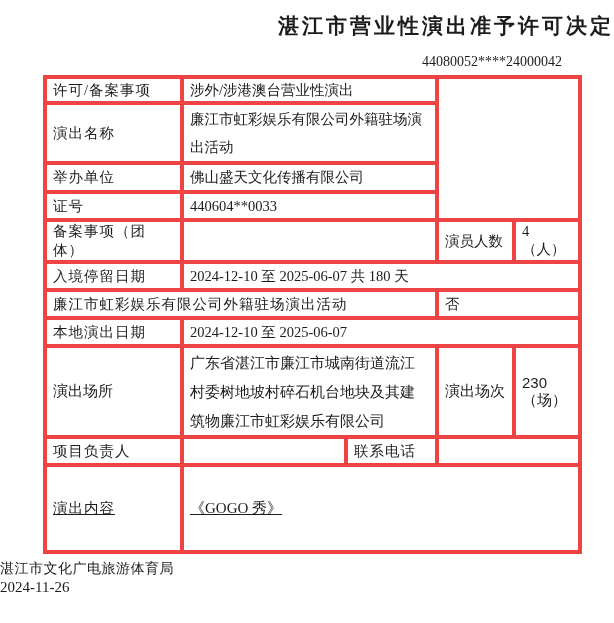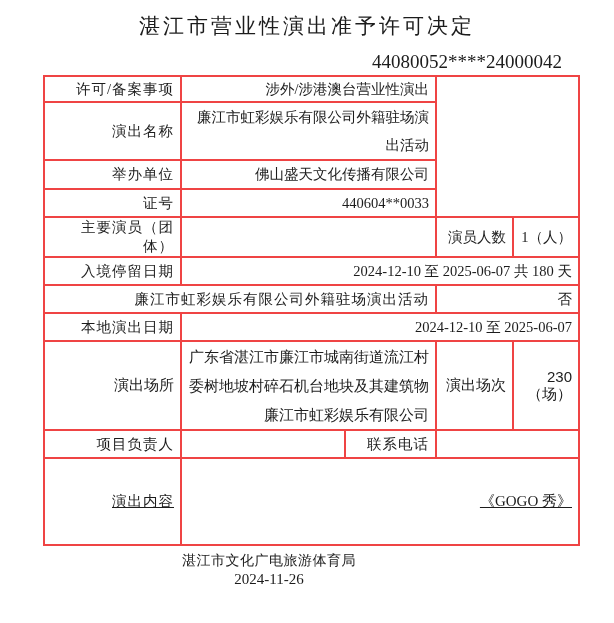--- a/index.html
+++ b/index.html
@@ -8,45 +8,45 @@
     width: 614px;
     height: 623px;
     overflow: hidden;
     position: relative;
     font-family: "Liberation Serif", "DejaVu Serif", serif;
     color: #1c1c1c;
   }
   .doc { padding-top: 13px; }
 
   .title {
-    text-align: center;
+    text-align: right;
     font-size: 21px;
-    font-weight: normal;
+    font-weight: bold;
     letter-spacing: 3px;
     line-height: 27px;
   }
 
   .refs {
     margin-top: 13px;
     padding-right: 52px;
     text-align: right;
-    font-size: 19px;
+    font-size: 14px;
     line-height: 18px;
   }
   .refs .ref-line { display: block; }
 
   table.permit-table {
     margin: 4px 0 0 43px;
     width: 535px;
     border-collapse: collapse;
     table-layout: fixed;
   }
   .permit-table td {
-    border: 2px solid #ef4444;
-    text-align: right;
+    border: 4px solid #ef4444;
+    text-align: left;
     vertical-align: middle;
     font-size: 14.5px;
     padding: 0 6px;
     overflow: hidden;
   }
   .permit-table td.label { letter-spacing: 1px; }
   .r1 td  { height: 26px; }
   .r2 td  { height: 56px; line-height: 28px; }
   .r3 td  { height: 29px; }
   .r4 td  { height: 28px; }
@@ -61,21 +61,21 @@
     font-family: "Liberation Sans", "DejaVu Sans", sans-serif;
     font-size: 15px;
     letter-spacing: 0;
   }
   .r9 td.venue-value { line-height: 29px; padding: 0 6px; }
   .r11 td.content-value { font-size: 15px; }
 
   .footer {
     margin-top: 6px;
     padding-right: 76px;
-    text-align: center;
+    text-align: left;
   }
   .footer .issuer {
     font-size: 14px;
     letter-spacing: 0.5px;
     line-height: 17px;
   }
   .footer .date {
     font-size: 15px;
     line-height: 20px;
   }
@@ -111,24 +111,24 @@
       </tr>
       <tr class="r3">
         <td class="label">举办单位</td>
         <td colspan="2">佛山盛天文化传播有限公司</td>
       </tr>
       <tr class="r4">
         <td class="label">证号</td>
         <td colspan="2">440604**0033</td>
       </tr>
       <tr class="r5">
-        <td class="label">主要演员（团体）</td>
+        <td class="label">备案事项（团体）</td>
         <td colspan="2"></td>
         <td>演员人数</td>
-        <td>1（人）</td>
+        <td>4（人）</td>
       </tr>
       <tr class="r6">
         <td class="label">入境停留日期</td>
         <td colspan="4">2024-12-10 至 2025-06-07 共 180 天</td>
       </tr>
       <tr class="r7">
         <td colspan="3" class="label">廉江市虹彩娱乐有限公司外籍驻场演出活动</td>
         <td colspan="2">否</td>
       </tr>
       <tr class="r8">

